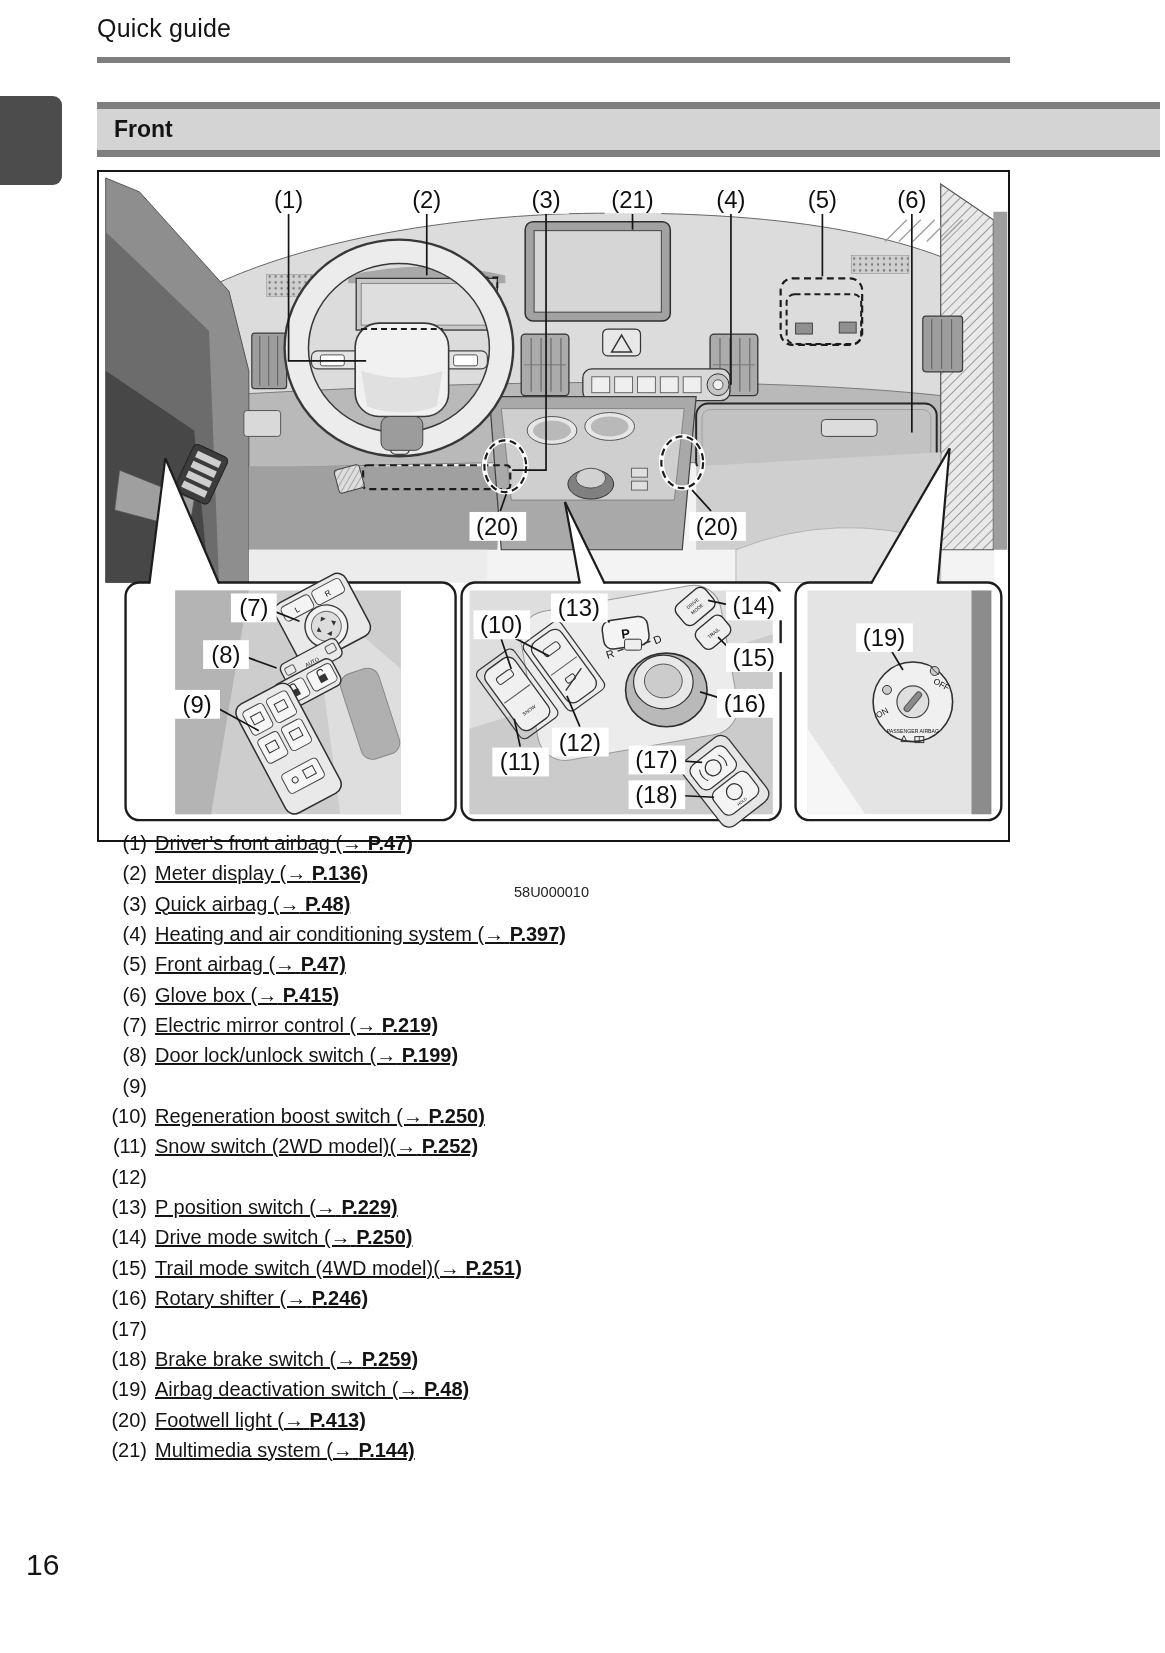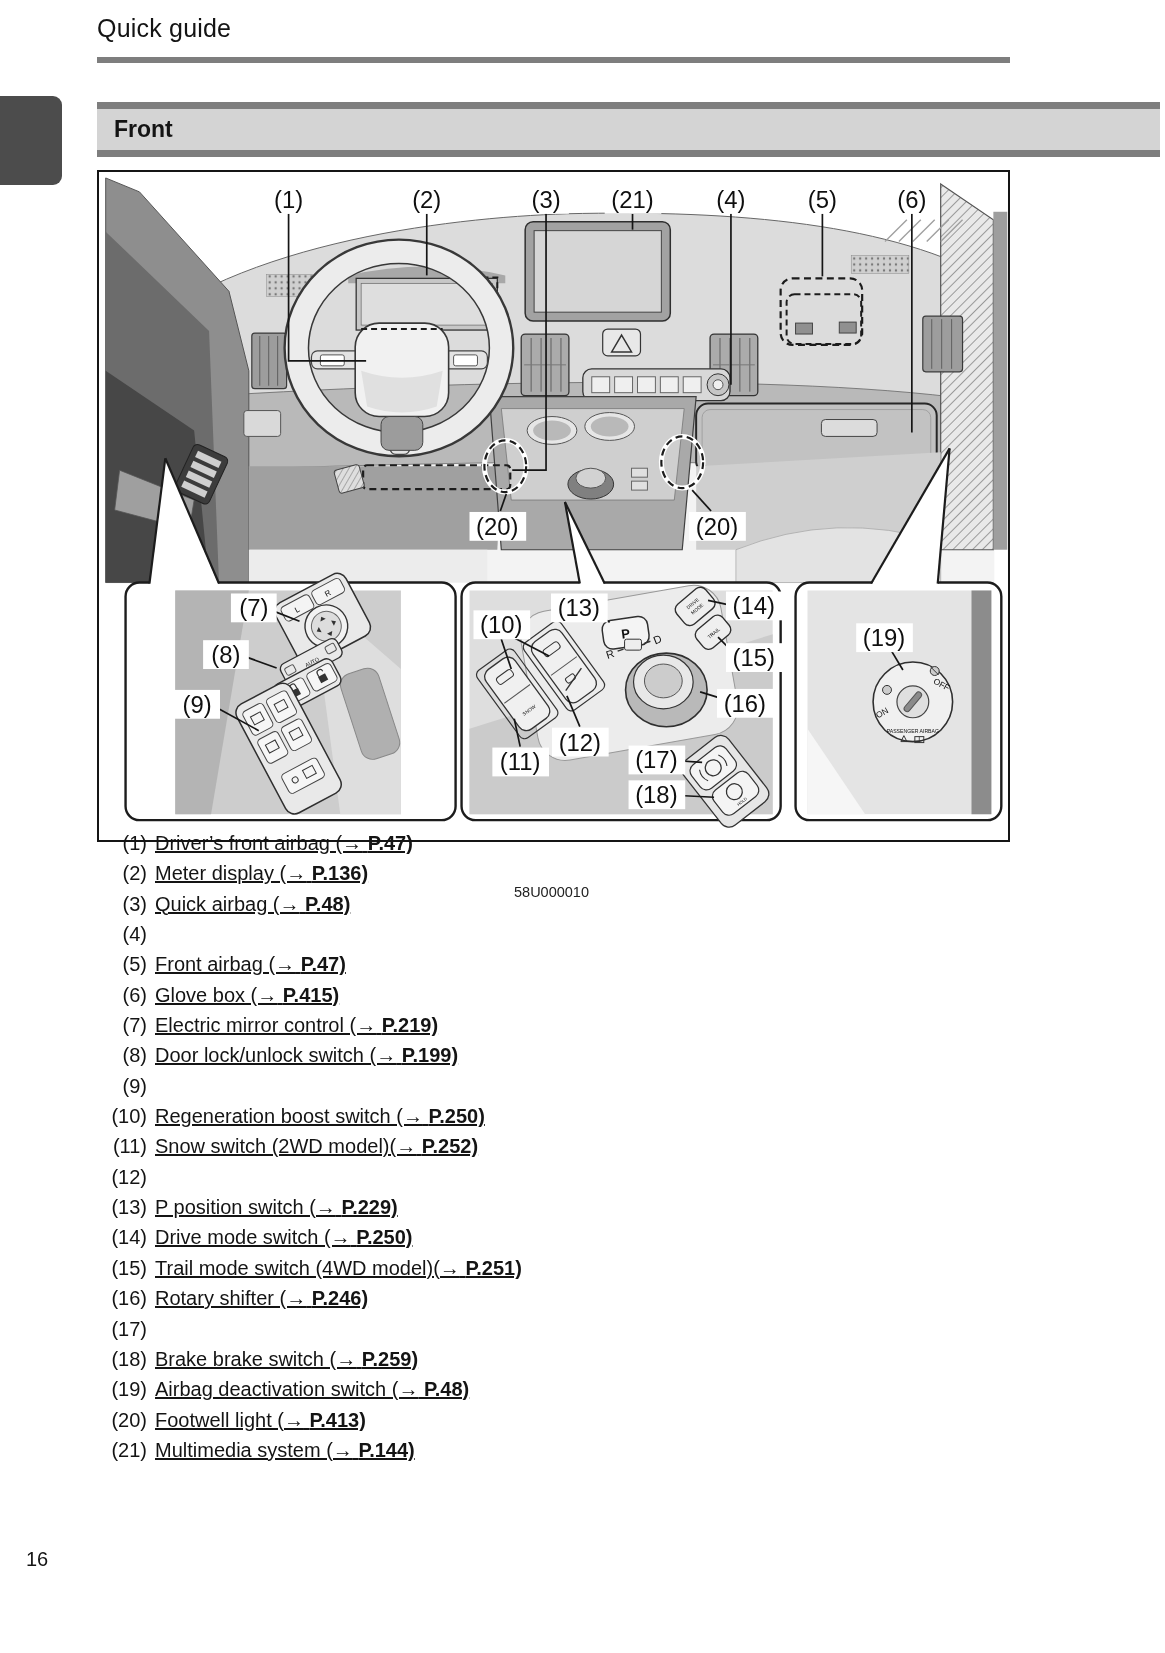--- a/index.html
+++ b/index.html
@@ -13,21 +13,21 @@
   .bar-mid{height:41px;background:#d4d4d4;display:flex;align-items:center;}
   .bar-mid span{font-size:23px;font-weight:bold;padding-left:17px;}
   .figure-box{position:absolute;left:97px;top:170px;width:913px;height:672px;border:2px solid #151515;box-sizing:border-box;background:#fff;}
   .figure-box svg{display:block;width:100%;height:100%;}
   .figure-code{position:absolute;left:97px;top:846px;width:909px;text-align:center;font-size:14.5px;color:#222;margin-top:38px;}
   .legend{position:absolute;left:97px;top:828px;width:920px;font-size:20px;}
   .lrow{display:flex;line-height:30.35px;}
   .lnum{width:50px;text-align:right;flex:none;}
   .ltxt{margin-left:8px;text-decoration:underline;}
   .lpage{font-weight:bold;}
-  .page-num{position:absolute;left:26px;top:1548px;font-size:20px;}
+  .page-num{position:absolute;left:26px;top:1548px;font-size:30px;}
   svg text{font-family:"Liberation Sans",sans-serif;fill:#0f0f0f;}
   .co{font-size:24px;}
   .ln{stroke:#151515;stroke-width:1.7;fill:none;}
   .dash{fill:none;stroke:#1c1c1c;stroke-width:2.2;stroke-dasharray:7 4.5;}
 </style>
 </head>
 <body>
 
 <div class="page">
 
@@ -437,20 +437,21 @@
     <div class="lrow">
         <span class="lnum">(2)</span>
         <span class="ltxt"><span>Meter display (→</span> <b class="lpage">P.136)</b></span>
       </div>
     <div class="lrow">
         <span class="lnum">(3)</span>
         <span class="ltxt"><span>Quick airbag (→</span> <b class="lpage">P.48)</b></span>
       </div>
     <div class="lrow">
         <span class="lnum">(4)</span>
+        <span class="ltxt"><span>Heating and air conditioning system (→</span> <b class="lpage">P.397)</b></span>
       </div>
     <div class="lrow">
         <span class="lnum">(5)</span>
         <span class="ltxt"><span>Front airbag (→</span> <b class="lpage">P.47)</b></span>
       </div>
     <div class="lrow">
         <span class="lnum">(6)</span>
         <span class="ltxt"><span>Glove box (→</span> <b class="lpage">P.415)</b></span>
       </div>
     <div class="lrow">

